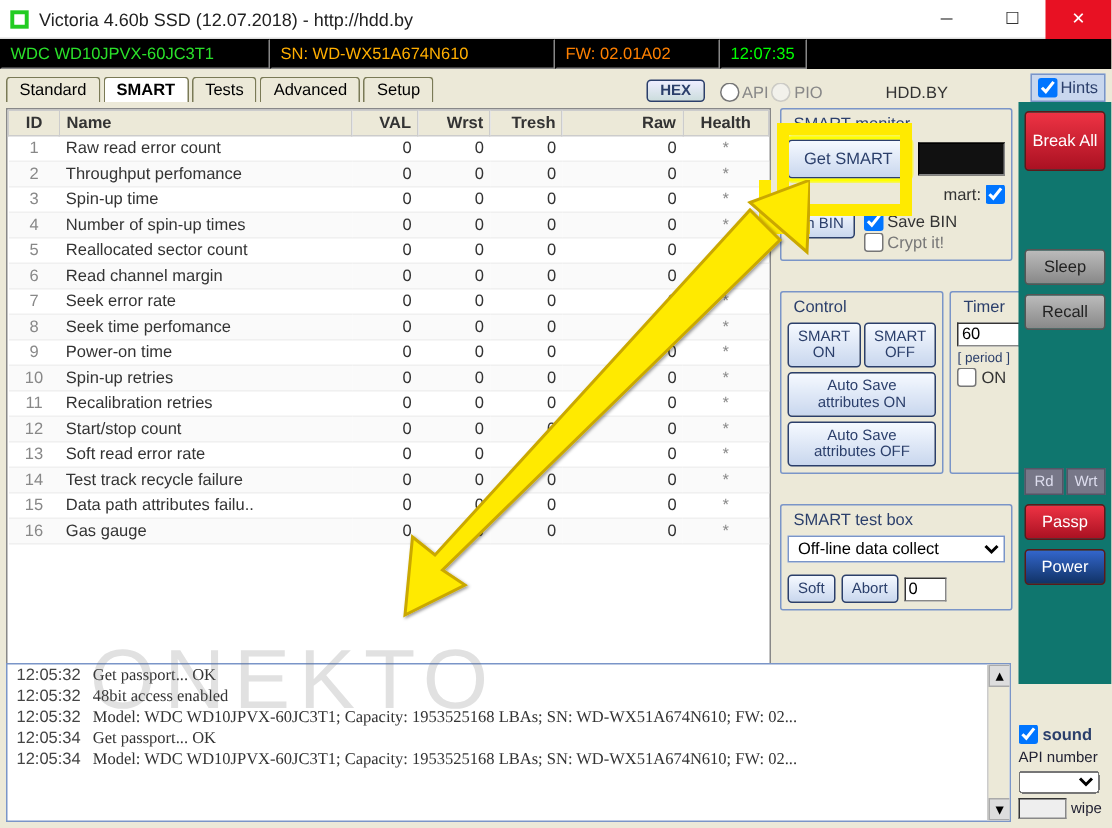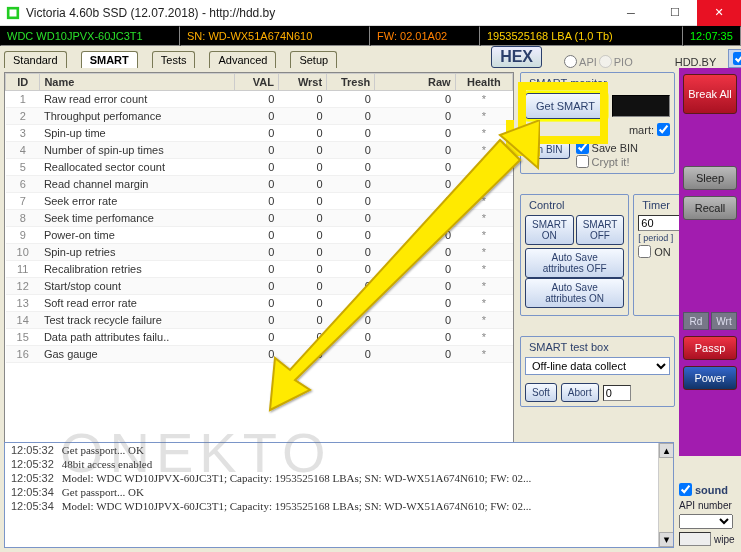--- a/index.html
+++ b/index.html
@@ -15,24 +15,24 @@
   
   .blackbar { height: 20px; background: #000; display: flex; align-items: stretch; color: #0f0; font-family: "Courier New", monospace; font-size: 11px; }
   .blackbar .cell { border: 1px inset #333; padding: 1px 6px; display:flex; align-items:center; white-space:nowrap; }
   .blackbar .model { color:#2ae02a; flex:0 0 180px; }
   .blackbar .sn { color:#ffae00; flex:0 0 190px; }
   .blackbar .fw { color:#ff8000; flex:0 0 110px; }
   .blackbar .lba { color:#ffd000; flex:1; }
   .blackbar .clock { color:#0f0; flex:0 0 58px; text-align:center; }
 
   
-  .tabsrow { height: 22px; display:flex; align-items:flex-end; background:#ece9d8; padding: 2px 4px 0 4px; gap: 12px; }
+  .tabsrow { height: 22px; display:flex; align-items:flex-end; background:#ece9d8; padding: 2px 4px 0 4px; }
   .tab { padding: 2px 8px; border:1px solid #7a7a56; border-bottom:none; background:#ece9d8; margin-right:2px; border-radius:3px 3px 0 0; }
   .tab.active { background:#fff; font-weight:bold; }
-  .hexbtn { margin-left: 140px; padding:1px 8px; border:1px solid #2b3f6b; border-radius:3px; background:linear-gradient(#eef,#cdd); color:#2b3f6b; font-weight:bold; font-size:16px; }
+  .hexbtn { margin-left: 140px; padding:1px 8px; border:1px solid #2b3f6b; border-radius:3px; background:linear-gradient(#eef,#cdd); color:#2b3f6b; font-weight:bold; font-size:10px; }
   .radiogrp { display:flex; align-items:center; gap:2px; margin-left:10px; color:#888; }
   .radiogrp label { color:#888; }
   .radiogrp .on { color:#333;margin-left:40px; }
   .hintschk { margin-left:auto; display:flex; align-items:center; gap:2px; color:#2b3f6b; background:#c9d7ee; padding:2px 4px; border:1px solid #7a95c8;}
 
   
   .mainrow { display:flex; height: 388px; }
   .tablewrap { width: 510px; background:#fff; border:1px solid #888; margin:4px 0 0 4px; position:relative; overflow:hidden; }
   table { width:100%; border-collapse:collapse; font-size:11px; }
   th { background:#ece9d8; border:1px solid #ccc; padding:2px 4px; color:#333; text-align:left; position:sticky; top:0; }
@@ -53,21 +53,21 @@
   .blackbox { background:#111; height:22px; flex:1; border:1px inset #333; }
   .chk { display:flex; align-items:center; gap:3px; color:#333; margin:1px 0; font-size:10px;}
   .dk { color:#777; }
 
   .twocol { display:flex; gap:4px; }
   .twocol .group { flex:1; }
 
   .numbox { width:42px; border:1px inset #888; background:#fff; padding:1px 2px; }
 
   
-  .farcol { width:62px; background:#a21caf; display:flex; flex-direction:column; align-items:center; gap:6px; padding:6px 3px; }
+  .farcol { width:62px; background:#0f766e; display:flex; flex-direction:column; align-items:center; gap:6px; padding:6px 3px; }
   .farbtn { width:54px; padding:5px 0; text-align:center; border:1px solid #5a1a1a; border-radius:3px; color:#fff; font-size:11px; cursor:pointer; }
   .farbtn.red { background:linear-gradient(#e34,#a12); }
   .farbtn.grey { background:linear-gradient(#bbb,#888); color:#222; border-color:#555; }
   .farbtn.blue { background:linear-gradient(#36c,#136); }
   .rdwrt { display:flex; gap:2px; }
   .rdwrt div { width:26px; height:18px; background:#778; border:1px solid #556; color:#dde; font-size:10px; display:flex;align-items:center;justify-content:center; }
   .farlabel { font-size:10px; color:#223; }
 
   
   .arrowwrap { position:absolute; left:200px; top:120px; width:340px; height:300px; pointer-events:none; z-index:50; }
@@ -98,21 +98,20 @@
   <div class="title">Victoria 4.60b SSD (12.07.2018) - http://hdd.by</div>
   <div class="wbtn">─</div>
   <div class="wbtn">☐</div>
   <div class="wbtn close">✕</div>
 </div>
 
 <div class="blackbar">
   <div class="cell model">WDC WD10JPVX-60JC3T1</div>
   <div class="cell sn">SN: WD-WX51A674N610</div>
   <div class="cell fw">FW: 02.01A02</div>
-  <div class="cell lba">1953525168 LBA (1,0 Tb)</div>
   <div class="cell clock">12:07:35</div>
 </div>
 
 <div class="tabsrow">
   <div class="tab">Standard</div>
   <div class="tab active">SMART</div>
   <div class="tab">Tests</div>
   <div class="tab">Advanced</div>
   <div class="tab">Setup</div>
   <div class="hexbtn">HEX</div>
@@ -319,22 +318,22 @@
       </div>
     </div>
 
     <div class="twocol">
       <div class="group">
         <div class="legend">Control</div>
         <div style="display:flex; gap:2px; margin-bottom:3px;">
           <span class="xpbtn" style="flex:1">SMART ON</span>
           <span class="xpbtn" style="flex:1">SMART OFF</span>
         </div>
+        <span class="xpbtn" style="display:block;margin-bottom:3px;">Auto Save attributes ON</span>
         <span class="xpbtn" style="display:block">Auto Save attributes OFF</span>
-        <span class="xpbtn" style="display:block;margin-bottom:3px;">Auto Save attributes ON</span>
       </div>
       <div class="group" style="flex:0 0 52px">
         <div class="legend">Timer</div>
         <input class="numbox" value="60" style="">
         <div style="font-size:9px;color:#2b3f6b;margin:2px 0">[ period ]</div>
         <div class="chk">
             <input type="checkbox" style="">
             <span>ON</span>
           </div>
       </div>

